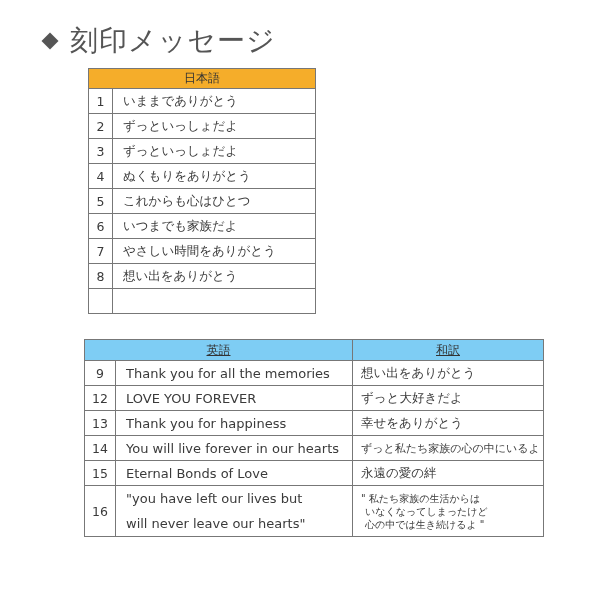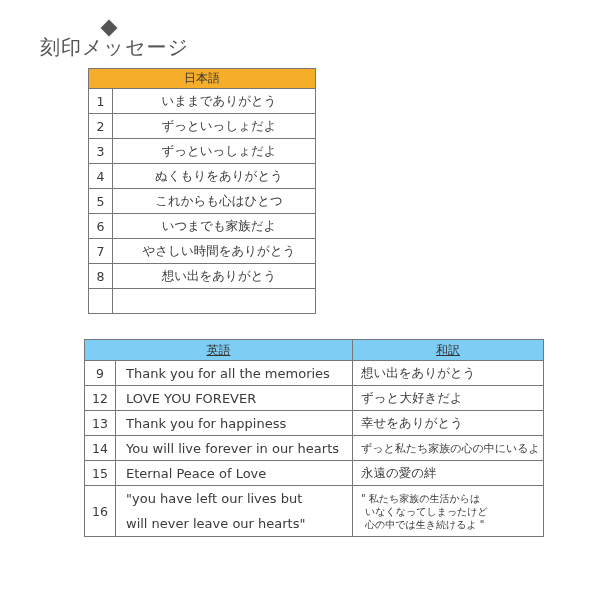--- a/index.html
+++ b/index.html
@@ -1,29 +1,29 @@
 <!DOCTYPE html>
 <html><head>
 <meta charset="utf-8">
 <style>
   html,body{margin:0;padding:0;background:#fff;}
   body{width:600px;height:600px;position:relative;overflow:hidden;
        font-family:"DejaVu Sans","Liberation Sans",sans-serif;color:#3a3a3a;}
-  .title{position:absolute;left:40px;top:22px;font-size:20px;color:#555;letter-spacing:1px;
-         display:flex;align-items:center;flex-direction:column;}
+  .title{position:absolute;left:40px;top:22px;font-size:28px;color:#555;letter-spacing:1px;
+         display:flex;align-items:center;}
   .diamond{display:inline-block;width:12px;height:12px;background:#555;transform:rotate(45deg);
            margin:0 14px 0 4px;}
   table{position:absolute;border-collapse:collapse;font-size:12.5px;border-radius:11px;}
   td,th{border:1px solid #777;padding:0;}
   th{font-weight:normal;text-align:center;color:#333;font-size:12px;}
   #t1{left:88px;top:68px;width:228px;}
   #t1 th{background:#f5ad2a;height:19px;}
   #t1 td{height:24px;}
   #t1 td.num{width:23px;text-align:center;}
-  #t1 td.txt{padding-left:10px;text-align:center;}
+  #t1 td.txt{padding-left:10px;}
   #t2{left:84px;top:339px;width:460px;}
   #t2 th{background:#7ecdf4;height:20px;text-decoration:underline;}
   #t2 td{height:24px;}
   #t2 td.num{width:30px;text-align:center;}
   #t2 td.en{width:226px;padding-left:10px;font-size:13px;}
   #t2 td.ja{padding-left:8px;}
   #t2 td.ja.small{font-size:11px;}
   #t2 tr.tall td{height:50px;}
   .ml{line-height:25px;}
   .ml-small{font-size:10px;line-height:13px;padding-left:6px;}
@@ -101,21 +101,21 @@
         <td class="en">Thank you for happiness</td>
         <td class="ja">幸せをありがとう</td>
       </tr>
   <tr>
         <td class="num">14</td>
         <td class="en">You will live forever in our hearts</td>
         <td class="ja small">ずっと私たち家族の心の中にいるよ</td>
       </tr>
   <tr>
         <td class="num">15</td>
-        <td class="en">Eternal Peace of Love</td>
+        <td class="en">Eternal Bonds of Love</td>
         <td class="ja">永遠の愛の絆</td>
       </tr>
   <tr class="tall">
     <td class="num">16</td>
     <td class="en ml">
       <div>"you have left our lives but</div>
       <div>will never leave our hearts"</div>
     </td>
     <td class="ja ml-small">
       <div>" 私たち家族の生活からは</div>

